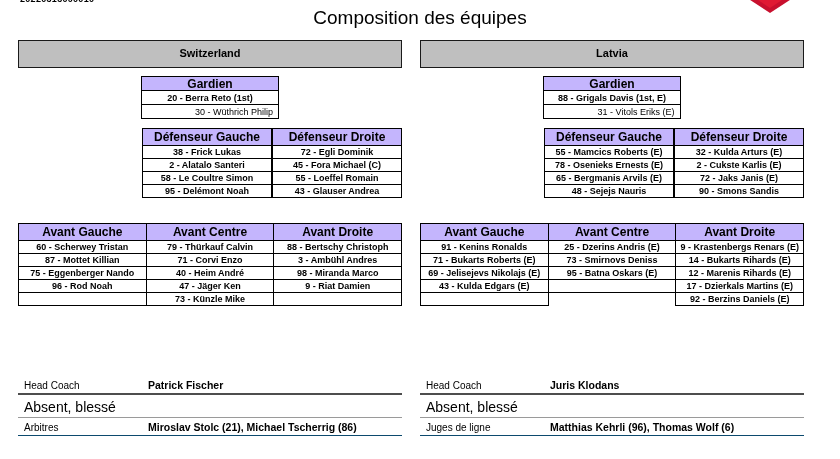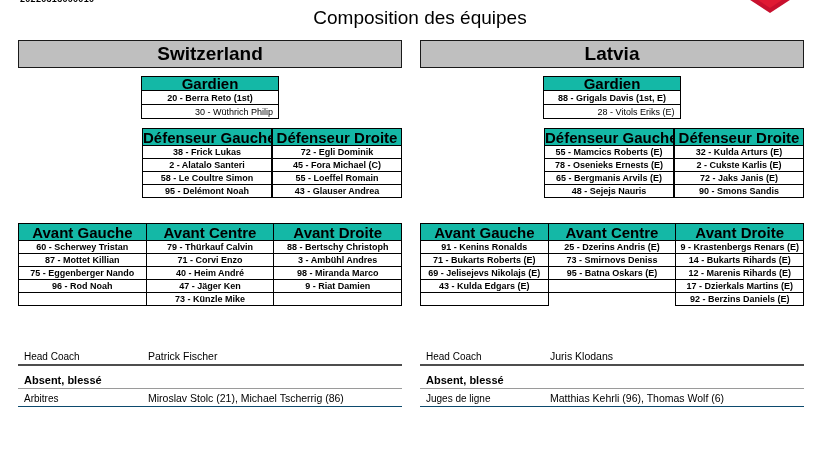--- a/index.html
+++ b/index.html
@@ -11,43 +11,43 @@
   .title{position:absolute;top:7px;left:0;width:100%;text-align:center;font-size:19px;font-weight:normal;margin:0;}
   .crest{position:absolute;left:748px;top:-17px;width:44px;height:30px;background:#c8102e;
          clip-path:polygon(4% 0,96% 0,100% 10%,100% 52%,50% 100%,0 52%,0 10%);}
   .crest-inner{position:absolute;left:4px;top:0px;width:36px;height:25px;background:#e01933;
          clip-path:polygon(4% 0,96% 0,100% 10%,100% 52%,50% 100%,0 52%,0 10%);}
 
   .team{position:absolute;top:40px;width:384px;height:419px;}
   .team-left{left:18px;}
   .team-right{left:420px;}
   .team-header{box-sizing:border-box;height:28px;line-height:25px;border:1.5px solid #1a1a1a;
-    background:#bfbfbf;text-align:center;font-weight:bold;font-size:19px;}
+    background:#bfbfbf;text-align:center;font-weight:bold;font-size:11px;}
 
   .tbl{box-sizing:border-box;}
   .cell{box-sizing:border-box;border:1px solid #000;margin-top:-1px;background:#fff;
     text-align:center;font-weight:bold;font-size:9px;height:14px;line-height:13px;white-space:nowrap;}
-  .cell.hd{background:#14b8a6;height:18px;line-height:17px;font-size:15px;border:1.2px solid #000;}
+  .cell.hd{background:#c4b5fd;height:18px;line-height:17px;font-size:12px;border:1.2px solid #000;}
   .cell.regular{font-weight:normal;padding-left:48px;}
   .gardien{width:138px;margin:9px auto 0;}
   .gardien .cell{height:15px;line-height:14px;}
   .def-row{margin-top:10px;display:flex;justify-content:flex-end;}
   .def-row .tbl{width:130px;}
   .avant-row{margin-top:26px;display:flex;}
   .avant-row .tbl{width:129px;}
   .avant-row .tbl + .tbl{margin-left:-1px;}
 
-  .footer{position:absolute;left:0;top:310px;width:100%;}
+  .footer{position:absolute;left:0;top:339px;width:100%;}
   .frow{box-sizing:border-box;display:flex;align-items:flex-end;padding:0 0 2px 6px;}
   .fr1{height:16px;border-bottom:2px solid #4d4d4d;}
   .fr2{height:23px;border-bottom:1px solid #9a9a9a;}
   .fr3{height:18px;border-bottom:1px solid #0c4a6e;}
   .flabel{width:124px;font-size:10px;}
-  .fr2 .flabel{font-size:11px;width:auto;font-weight:bold;}
-  .fvalue{font-weight:normal;font-size:10.5px;}
+  .fr2 .flabel{font-size:14px;width:auto;}
+  .fvalue{font-weight:bold;font-size:10.5px;}
 </style>
 </head>
 <body>
 
 <div class="doc-id">20220313000010</div>
 <div class="crest">
   <div class="crest-inner"></div>
 </div>
 <h1 class="title">Composition des équipes</h1>
 
@@ -118,21 +118,21 @@
     </div>
   </div>
 </div>
 
 <div class="team team-right">
   <div class="team-header">Latvia</div>
 
   <div class="tbl gardien">
     <div class="cell hd">Gardien</div>
     <div class="cell">88 - Grigals Davis (1st, E)</div>
-    <div class="cell regular">28 - Vitols Eriks (E)</div>
+    <div class="cell regular">31 - Vitols Eriks (E)</div>
   </div>
 
   <div class="def-row">
     <div class="tbl">
       <div class="cell hd">Défenseur Gauche</div>
       <div class="cell">55 - Mamcics Roberts (E)</div>
       <div class="cell">78 - Osenieks Ernests (E)</div>
       <div class="cell">65 - Bergmanis Arvils (E)</div>
       <div class="cell">48 - Sejejs Nauris</div>
     </div>

